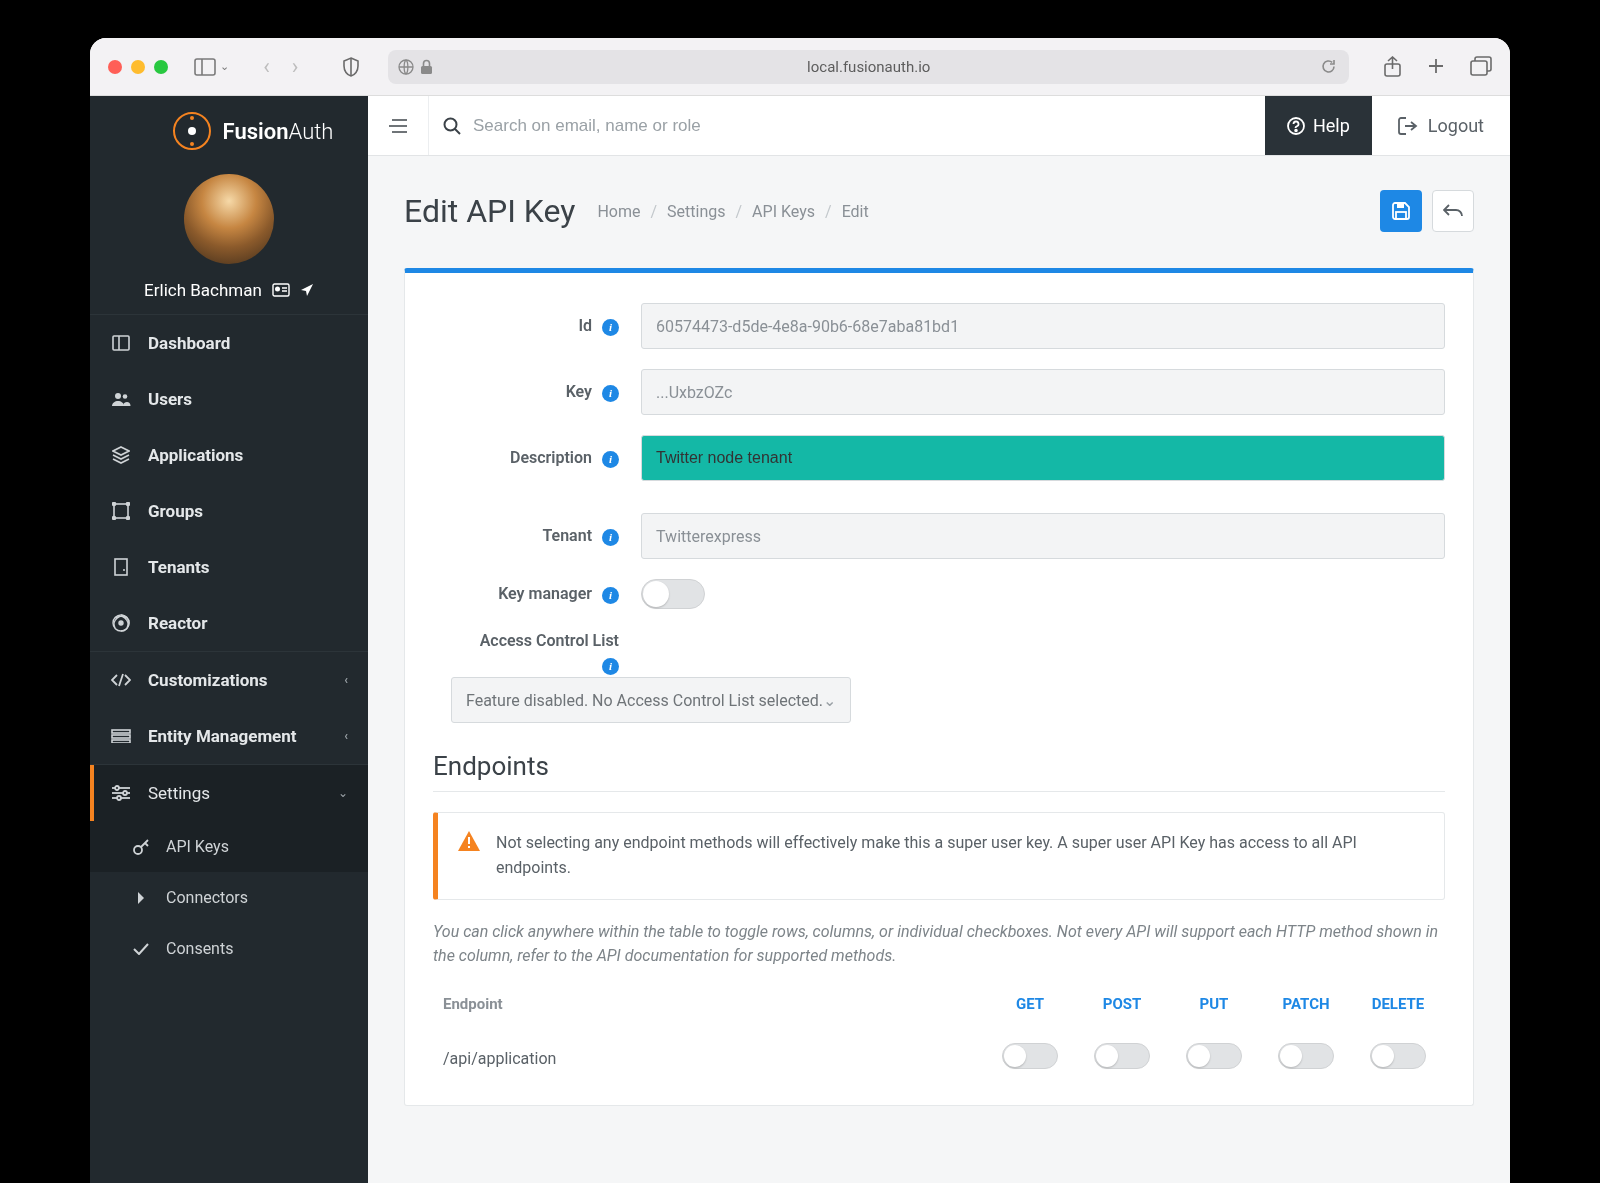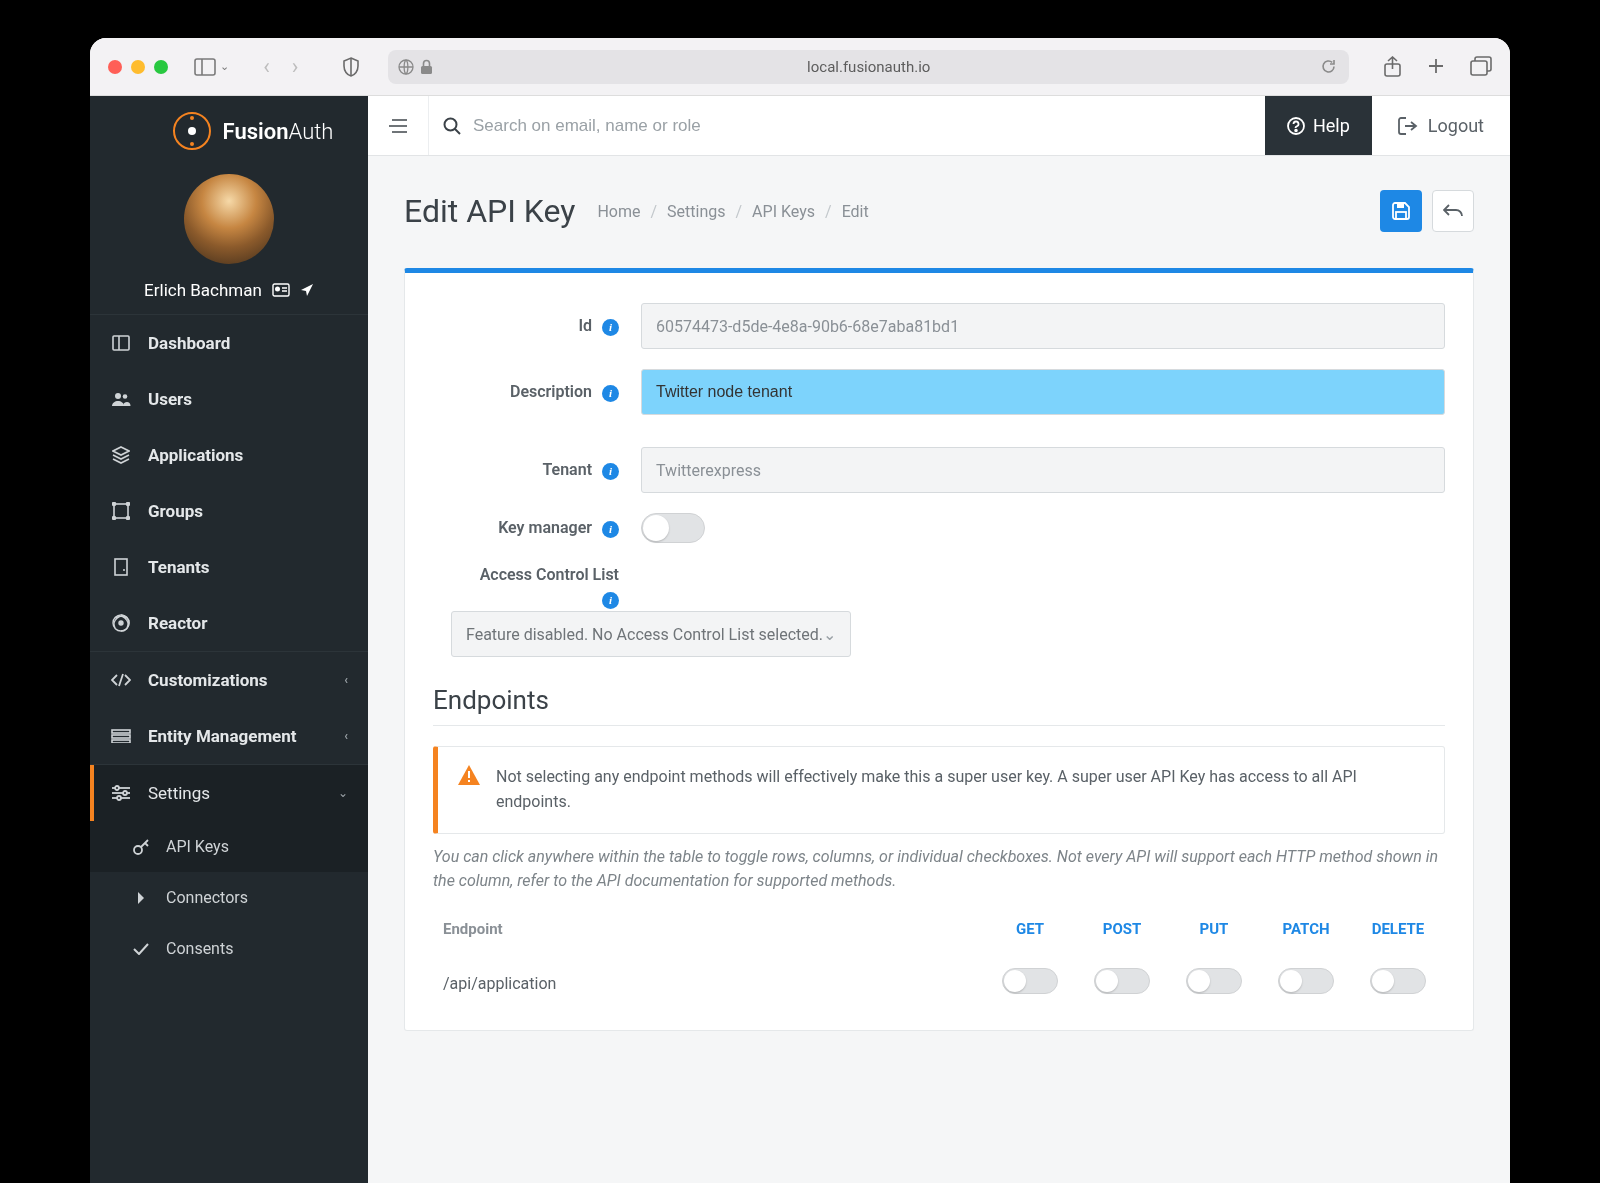--- a/index.html
+++ b/index.html
@@ -139,36 +139,36 @@
   .panel { background:#fff; border:1px solid #e5e8ea; border-top:5px solid #1e88e5; border-radius:3px; padding: 30px 28px 20px; }
   .form-row { display:flex; align-items:center; margin-bottom: 20px; }
   .form-row.top-align { align-items:flex-start;flex-direction:column; }
   .form-label { width: 190px; text-align:right; color:#5a6167; font-weight:600; font-size:16px; padding-right: 4px; }
   .info-i { display:inline-flex; width:17px; height:17px; border-radius:50%; background:#1e88e5; color:#fff; font-size:11px; font-weight:bold; align-items:center; justify-content:center; margin-left:6px; font-family: Georgia, serif; font-style: italic; }
   .form-control-wrap { flex:1; margin-left:18px; }
   .form-input, .form-input-ro, .form-select {
     width:100%; height:46px; border:1px solid #d6dadd; border-radius:3px; padding:0 14px; font-size:16px; color:#333;
   }
   .form-input-ro { background:#f3f4f5; color:#8a9096; display:flex; align-items:center; }
-  .form-input.highlight { background:#7dd3fc; }
+  .form-input.highlight { background:#14b8a6; }
   .form-select { background:#f3f4f5; color:#6f7478; display:flex; align-items:center; justify-content:space-between; }
   .form-select .caret { color:#9aa1a6; }
 
   .toggle {
     width: 64px; height: 30px; border-radius: 30px; background:#e1e3e5; position:relative; border: 1px solid #d0d2d4;
   }
   .toggle::after{
     content:""; position:absolute; width:26px; height:26px; background:#fff; border-radius:50%; top:1px; left:1px; box-shadow:0 1px 2px rgba(0,0,0,.2);
   }
 
   .section-title { font-size:26px; color:#3b4248; font-weight:400; margin-top:28px; padding-bottom:10px; border-bottom:1px solid #e5e8ea; margin-bottom:20px; }
   .alert { border:1px solid #e5e8ea; border-left:5px solid #f58320; border-radius:3px; padding:18px 20px; display:flex; gap:16px; align-items:flex-start; color:#5a6167; line-height:1.55; }
   .alert .warn-icon { color:#f58320; font-size:22px; }
 
-  .hint { font-style:italic; color:#7d8489; margin: 11px 0 18px; line-height:1.55; }
+  .hint { font-style:italic; color:#7d8489; margin: 20px 0 18px; line-height:1.55; }
 
   .endpoints-table { width:100%; }
   .endpoints-table th {
     text-align:left; font-weight:700; color:#8a9096; font-size:15px; padding: 6px 8px 18px;
   }
   .endpoints-table th.method { color:#1e88e5; text-align:center; width:90px; }
   .endpoints-table td { padding: 10px 8px; color:#5a6167; font-size:16px; }
   .endpoints-table td.tog { text-align:center; }
   .mini-toggle { display:inline-block; width:56px; height:26px; border-radius:26px; background:#e1e3e5; position:relative; border:1px solid #d0d2d4; }
   .mini-toggle::after { content:""; position:absolute; width:22px; height:22px; background:#fff; border-radius:50%; top:1px; left:1px; box-shadow:0 1px 2px rgba(0,0,0,.2); }
@@ -482,20 +482,28 @@
         <div class="panel">
           <div class="form-row">
             <div class="form-label"><span>Id</span> <span class="info-i">i</span></div>
             <div class="form-control-wrap">
                 <div class="form-input-ro">
                   <span>60574473-d5de-4e8a-90b6-68e7aba81bd1</span>
                 </div>
               </div>
           </div>
           <div class="form-row">
+            <div class="form-label"><span>Key</span> <span class="info-i">i</span></div>
+            <div class="form-control-wrap">
+                <div class="form-input-ro">
+                  <span>...UxbzOZc</span>
+                </div>
+              </div>
+          </div>
+          <div class="form-row">
             <div class="form-label"><span>Description</span> <span class="info-i">i</span></div>
             <div class="form-control-wrap"><input class="form-input highlight" value="Twitter node tenant" style=""></div>
           </div>
           <div style="height:12px"></div>
           <div class="form-row">
             <div class="form-label"><span>Tenant</span> <span class="info-i">i</span></div>
             <div class="form-control-wrap">
                 <div class="form-input-ro">
                   <span>Twitterexpress</span>
                 </div>

